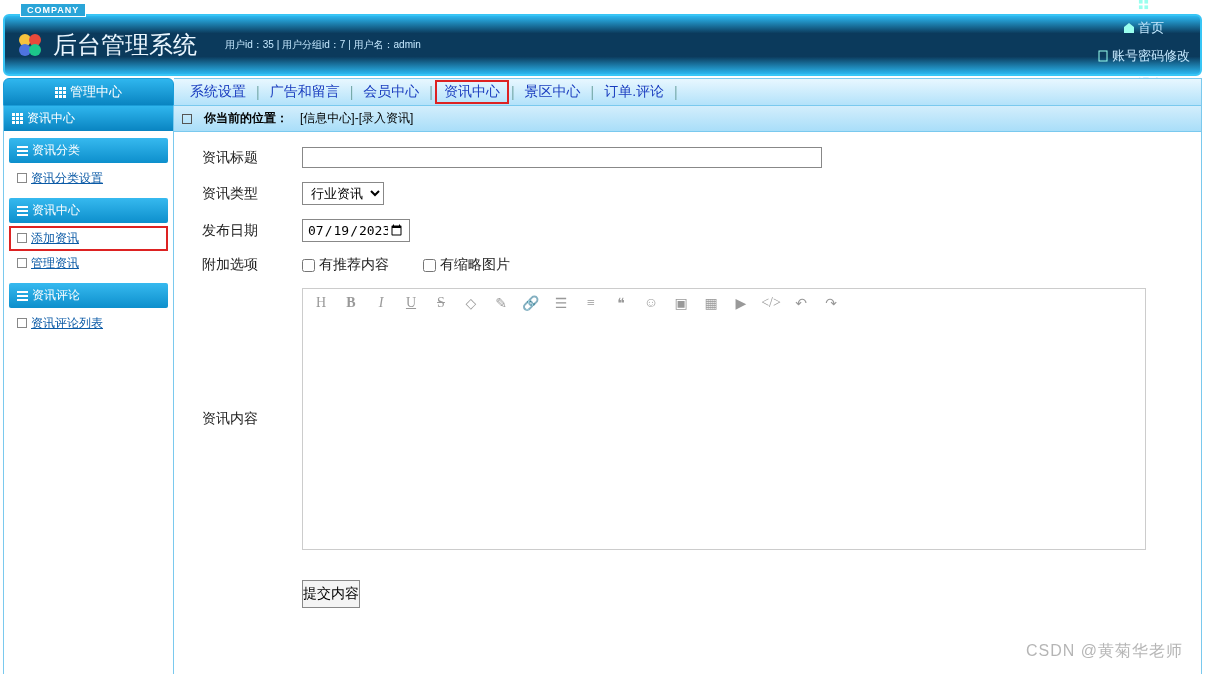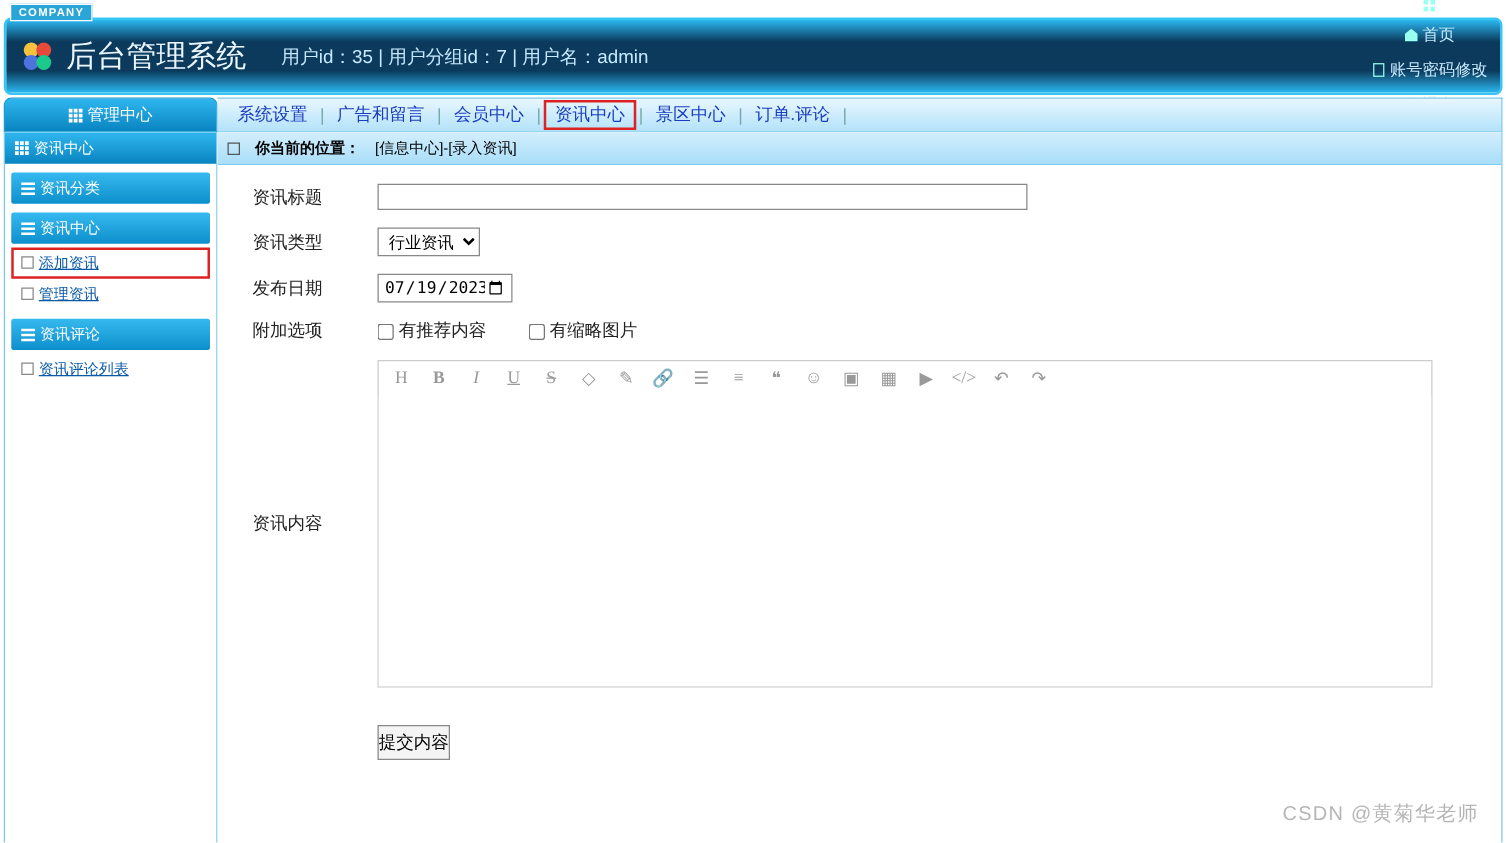--- a/index.html
+++ b/index.html
@@ -1,26 +1,26 @@
 <!DOCTYPE html>
 <html><head>
 <meta charset="utf-8">
 <style>
 * { margin: 0; padding: 0; box-sizing: border-box; }
 body { font-family: "Microsoft YaHei", Arial, sans-serif; font-size: 12px; background: #fff; width: 1205px; height: 674px; overflow: hidden; position: relative; }
 
 
-.company-tag { position: absolute; top: 3px; left: 8px; background: #2aa5d8; color: #fff; font-size: 9px; font-weight: bold; padding: 1px 6px; border: 1px solid #fff; letter-spacing: 1px; z-index: 10; }
+.company-tag { position: absolute; top: 3px; left: 20px; background: #2aa5d8; color: #fff; font-size: 9px; font-weight: bold; padding: 1px 6px; border: 1px solid #fff; letter-spacing: 1px; z-index: 10; }
 
 
 .header { height: 62px; background: linear-gradient(to bottom, #2bb7f0 0%, #0b3a5c 30%, #0b3a5c 70%, #2bb7f0 100%); border: 2px solid #38c5f5; border-radius: 6px; margin: 14px 3px 2px 3px; display: flex; align-items: center; padding: 0 10px; color: #e8f5ff; justify-content: space-between; }
 .header .logo { width: 30px; height: 30px; margin-right: 8px; position: relative; }
 .header .logo svg { width: 100%; height: 100%; }
 .header .title { font-size: 24px; color: #ebf7ff; }
-.header .userinfo { margin-left: 28px; font-size: 15px; color: #c6e9ff; }
+.header .userinfo { margin-left: 28px; font-size: 10px; color: #c6e9ff; }
 .header .right-links { margin-left: auto; display: flex; gap: 10px; align-items: center; font-size: 13px; flex-direction: column; }
 .header .right-links a { color: #c6e9ff; text-decoration: none; display: flex; align-items: center; gap: 3px; }
 .header .app-icon { width: 11px; height: 11px; display: inline-block; }
 
 
 .topbar { height: 28px; display: flex; margin: 0 3px; }
 .topbar-left { width: 171px; background: linear-gradient(to bottom,#2fb6ee,#0984c1); color: #fff; display: flex; align-items: center; justify-content: center; font-size: 13px; border-radius: 6px 6px 0 0; border: 1px solid #1a9cd8; gap:4px;}
 .topbar-right { flex: 1; background: linear-gradient(to bottom,#e8f7ff,#b3e2fa); border: 1px solid #7ac9ee; border-left: none; display: flex; align-items: center; padding-left: 8px; font-size: 14px; }
 .topbar-right a { color: #1a3dbf; text-decoration: none; padding: 2px 8px; }
 .topbar-right .sep { color: #7aa; margin: 0 2px; }
@@ -163,20 +163,23 @@
     </div>
     <div id="sidebar-sections">
         <div class="section-head">
           <span class="list-icon">
             <span></span>
             <span></span>
             <span></span>
           </span>
           <span>资讯分类</span>
         </div>
+        <div class="section-body">
+          <a href="#">资讯分类设置</a>
+        </div>
         <div class="section-head">
           <span class="list-icon">
             <span></span>
             <span></span>
             <span></span>
           </span>
           <span>资讯中心</span>
         </div>
         <div class="section-body">
           <a href="#" class="hl">添加资讯</a>

